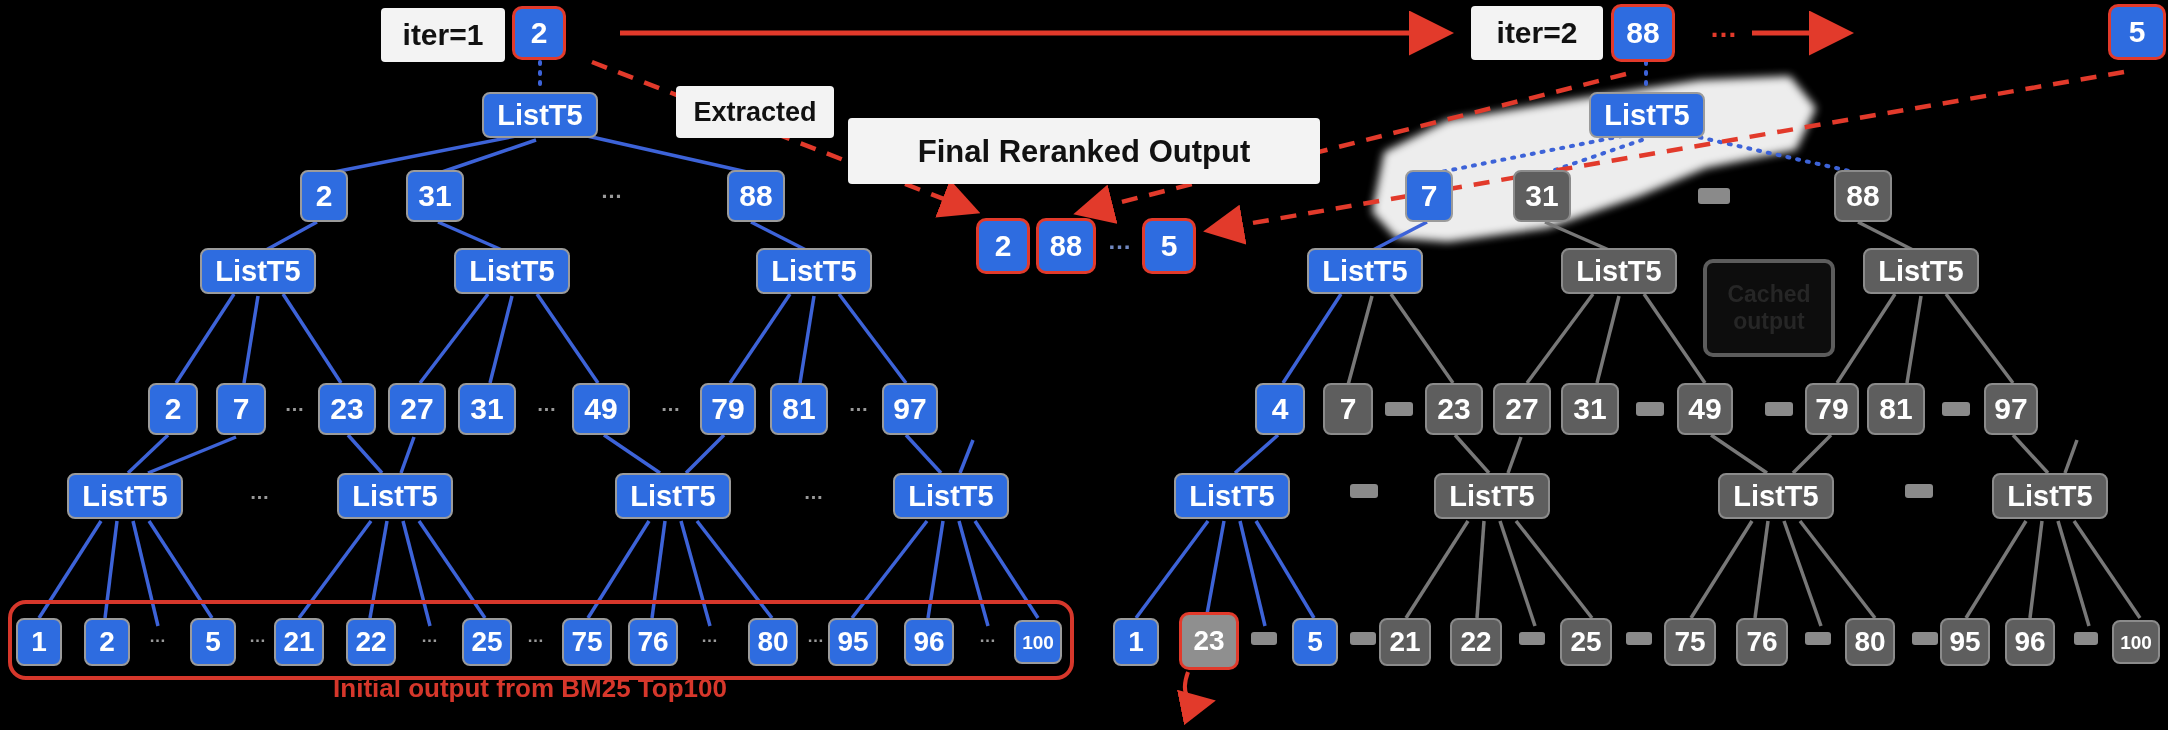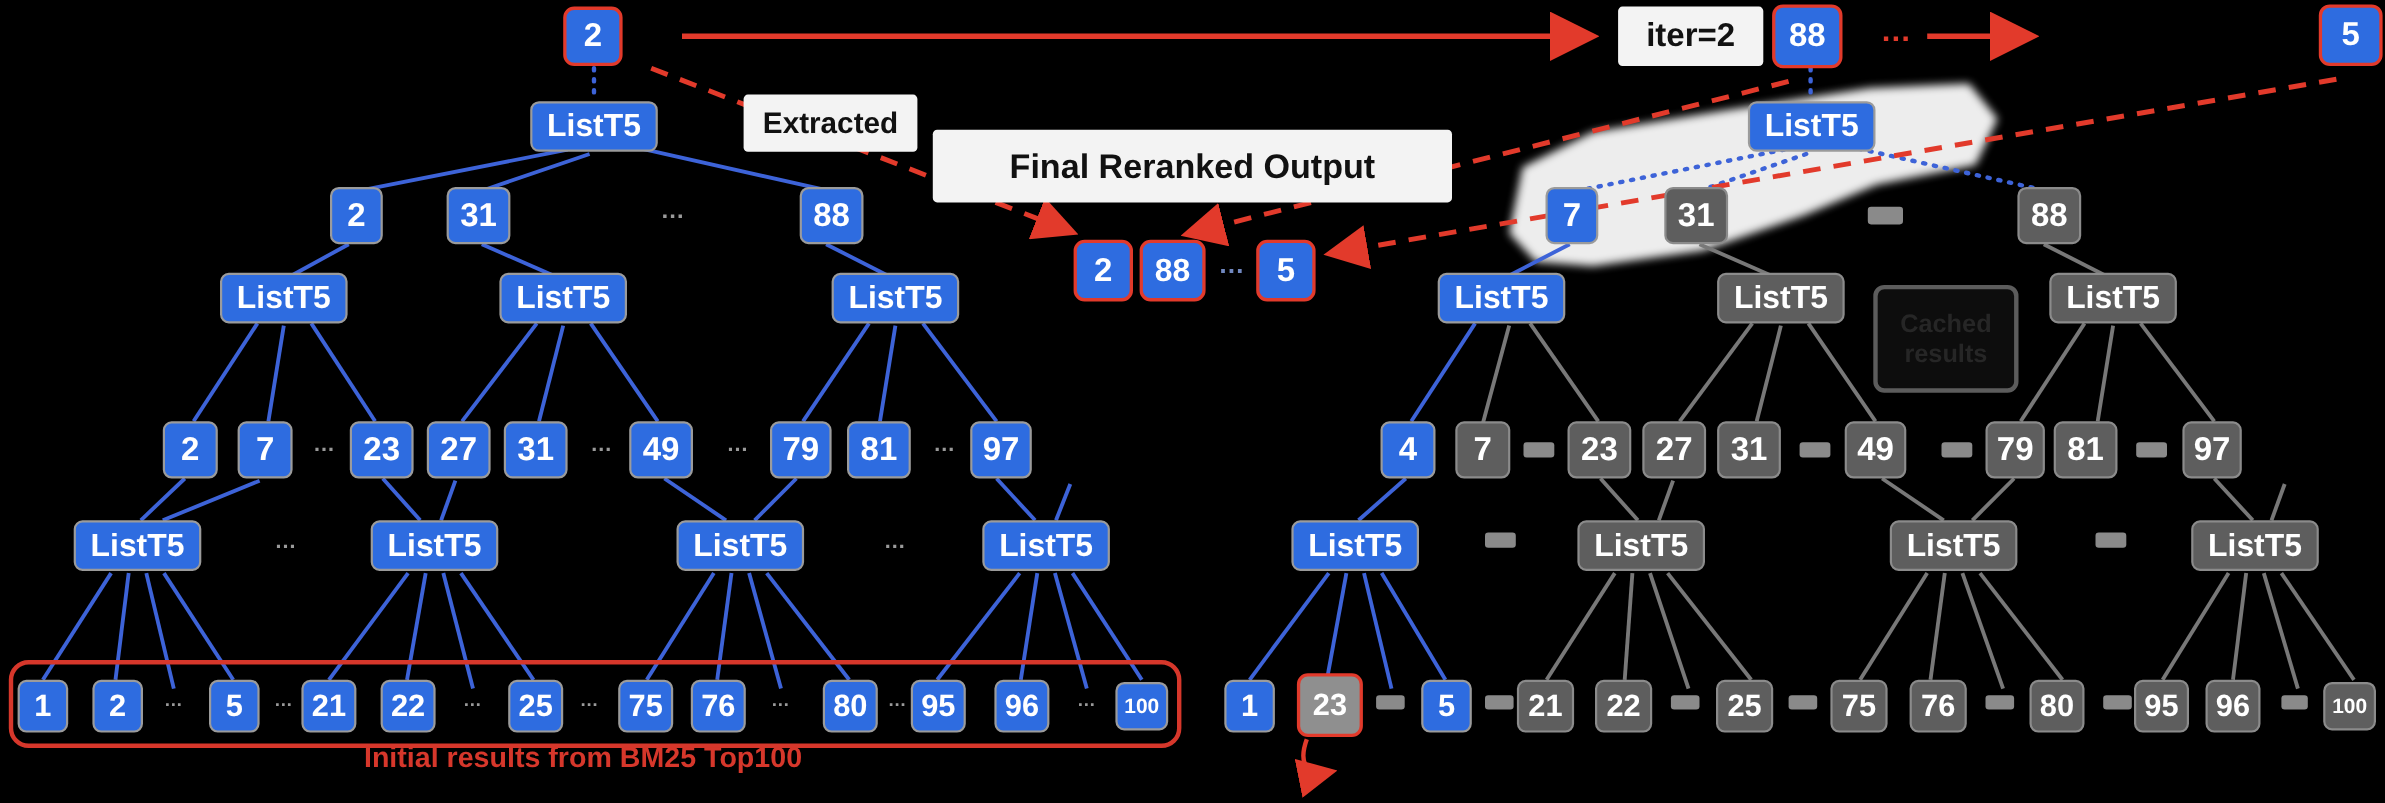--- a/index.html
+++ b/index.html
@@ -117,20 +117,21 @@
       <line x1="2058" y1="521" x2="2089" y2="626" stroke="#787878" stroke-width="3.5"></line>
       <line x1="2074" y1="521" x2="2140" y2="618" stroke="#787878" stroke-width="3.5"></line>
       <line x1="592" y1="62" x2="972" y2="210" stroke="#e23a2b" stroke-width="4.5" stroke-dasharray="16 12" marker-end="url(#red-arrow)"></line>
       <line x1="1626" y1="74" x2="1082" y2="212" stroke="#e23a2b" stroke-width="4.5" stroke-dasharray="16 12" marker-end="url(#red-arrow)"></line>
       <line x1="2124" y1="72" x2="1212" y2="230" stroke="#e23a2b" stroke-width="4.5" stroke-dasharray="16 12" marker-end="url(#red-arrow)"></line>
       <line x1="620" y1="33" x2="1444" y2="33" stroke="#e23a2b" stroke-width="5" marker-end="url(#red-arrow)"></line>
       <line x1="1752" y1="33" x2="1844" y2="33" stroke="#e23a2b" stroke-width="5" marker-end="url(#red-arrow)"></line>
       <path d="M 1188,672 C 1180,694 1188,706 1208,702" fill="none" stroke="#e23a2b" stroke-width="4" marker-end="url(#red-arrow)"></path>
     </svg>
   <div id="node-layer">
+      <div class="node white-label" style="left: 381px; top: 8px; width: 124px; height: 54px; font-size: 30px;">iter=1</div>
       <div class="node num-blue-red" style="left: 512px; top: 6px; width: 54px; height: 54px; font-size: 30px;">2</div>
       <div class="node white-label" style="left: 1471px; top: 6px; width: 132px; height: 54px; font-size: 30px; text-align: right;">iter=2</div>
       <div class="node num-blue-red" style="left: 1611px; top: 4px; width: 64px; height: 58px; font-size: 30px;">88</div>
       <div class="node dots-red" style="left: 1698px; top: 10px; width: 52px; height: 36px; font-size: 28px;">…</div>
       <div class="node num-blue-red" style="left: 2108px; top: 4px; width: 58px; height: 56px; font-size: 30px;">5</div>
       <div class="node white-label" style="left: 848px; top: 118px; width: 472px; height: 66px; font-size: 31px;">Final Reranked Output</div>
       <div class="node white-label" style="left: 676px; top: 86px; width: 158px; height: 52px; font-size: 27px;">Extracted</div>
       <div class="node num-blue-red" style="left: 976px; top: 218px; width: 54px; height: 56px; font-size: 30px;">2</div>
       <div class="node num-blue-red" style="left: 1036px; top: 218px; width: 60px; height: 56px; font-size: 29px;">88</div>
       <div class="node dots-blue" style="left: 1100px; top: 224px; width: 40px; height: 34px; font-size: 24px;">…</div>
@@ -175,31 +176,31 @@
       <div class="node num-blue" style="left: 562px; top: 618px; width: 50px; height: 48px; font-size: 28px;">75</div>
       <div class="node num-blue" style="left: 628px; top: 618px; width: 50px; height: 48px; font-size: 28px;">76</div>
       <div class="node dots" style="left: 694px; top: 624px; width: 32px; height: 24px; font-size: 17px;">…</div>
       <div class="node num-blue" style="left: 748px; top: 618px; width: 50px; height: 48px; font-size: 28px;">80</div>
       <div class="node dots" style="left: 800px; top: 624px; width: 32px; height: 24px; font-size: 17px;">…</div>
       <div class="node num-blue" style="left: 828px; top: 618px; width: 50px; height: 48px; font-size: 28px;">95</div>
       <div class="node num-blue" style="left: 904px; top: 618px; width: 50px; height: 48px; font-size: 28px;">96</div>
       <div class="node dots" style="left: 972px; top: 624px; width: 32px; height: 24px; font-size: 17px;">…</div>
       <div class="node num-blue" style="left: 1014px; top: 620px; width: 48px; height: 44px; font-size: 19px;">100</div>
       <div class="node red-outline" style="left: 8px; top: 600px; width: 1066px; height: 80px; font-size: 10px;"></div>
-      <div class="node caption" style="left: 300px; top: 672px; width: 460px; height: 32px; font-size: 26px;">Initial results from BM25 Top100</div>
+      <div class="node caption" style="left: 300px; top: 672px; width: 460px; height: 32px; font-size: 26px;">Initial output from BM25 Top100</div>
       <div class="node listt5-blue" style="left: 1589px; top: 92px; width: 116px; height: 46px; font-size: 29px;">ListT5</div>
       <div class="node num-blue" style="left: 1405px; top: 170px; width: 48px; height: 52px; font-size: 30px;">7</div>
       <div class="node num-gray" style="left: 1513px; top: 170px; width: 58px; height: 52px; font-size: 30px;">31</div>
       <div class="node dash" style="left: 1698px; top: 188px; width: 32px; height: 16px; font-size: 10px;"></div>
       <div class="node num-gray" style="left: 1834px; top: 170px; width: 58px; height: 52px; font-size: 30px;">88</div>
       <div class="node listt5-blue" style="left: 1307px; top: 248px; width: 116px; height: 46px; font-size: 29px;">ListT5</div>
       <div class="node listt5-gray" style="left: 1561px; top: 248px; width: 116px; height: 46px; font-size: 29px;">ListT5</div>
       <div class="node cached" style="left: 1703px; top: 240px; width: 132px; height: 98px; font-size: 23px;">
         <span>Cached</span>
-        <span>results</span>
+        <span>output</span>
       </div>
       <div class="node listt5-gray" style="left: 1863px; top: 248px; width: 116px; height: 46px; font-size: 29px;">ListT5</div>
       <div class="node num-blue" style="left: 1255px; top: 383px; width: 50px; height: 52px; font-size: 30px;">4</div>
       <div class="node num-gray" style="left: 1323px; top: 383px; width: 50px; height: 52px; font-size: 30px;">7</div>
       <div class="node dash" style="left: 1385px; top: 402px; width: 28px; height: 14px; font-size: 10px;"></div>
       <div class="node num-gray" style="left: 1425px; top: 383px; width: 58px; height: 52px; font-size: 30px;">23</div>
       <div class="node num-gray" style="left: 1493px; top: 383px; width: 58px; height: 52px; font-size: 30px;">27</div>
       <div class="node num-gray" style="left: 1561px; top: 383px; width: 58px; height: 52px; font-size: 30px;">31</div>
       <div class="node dash" style="left: 1636px; top: 402px; width: 28px; height: 14px; font-size: 10px;"></div>
       <div class="node num-gray" style="left: 1677px; top: 383px; width: 56px; height: 52px; font-size: 30px;">49</div>

